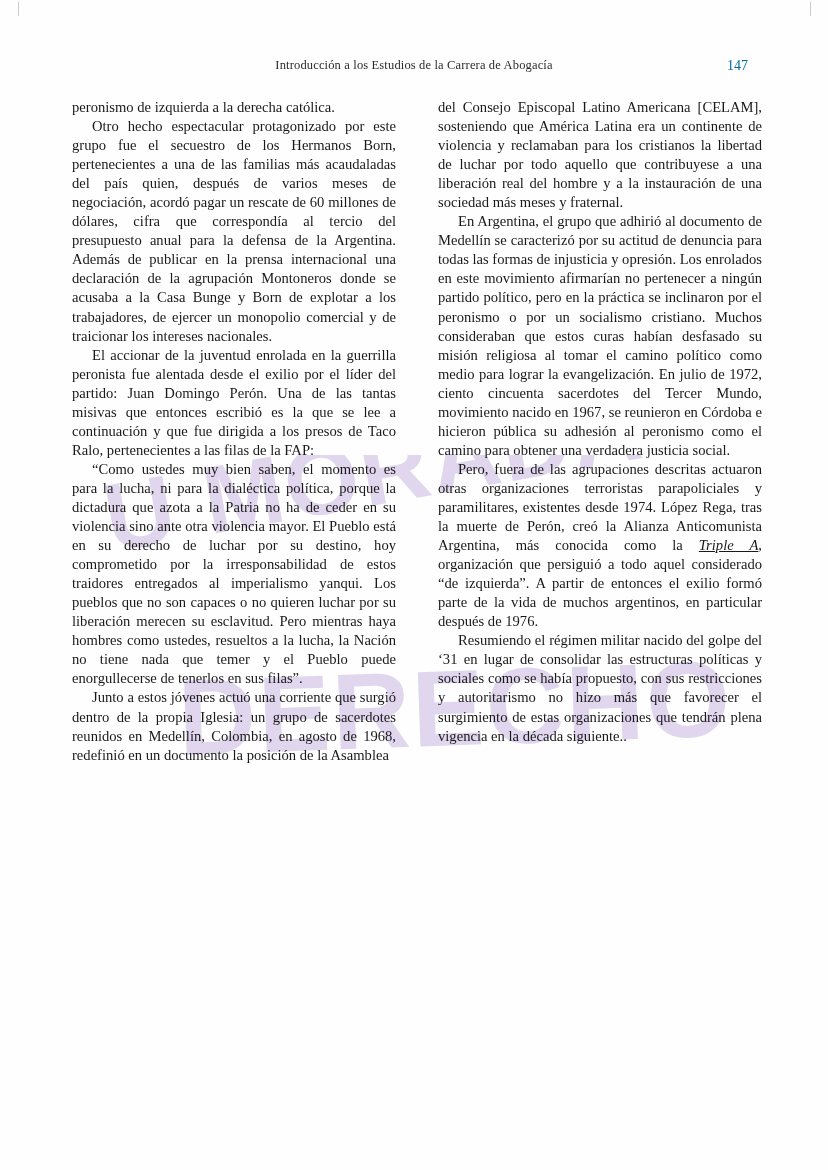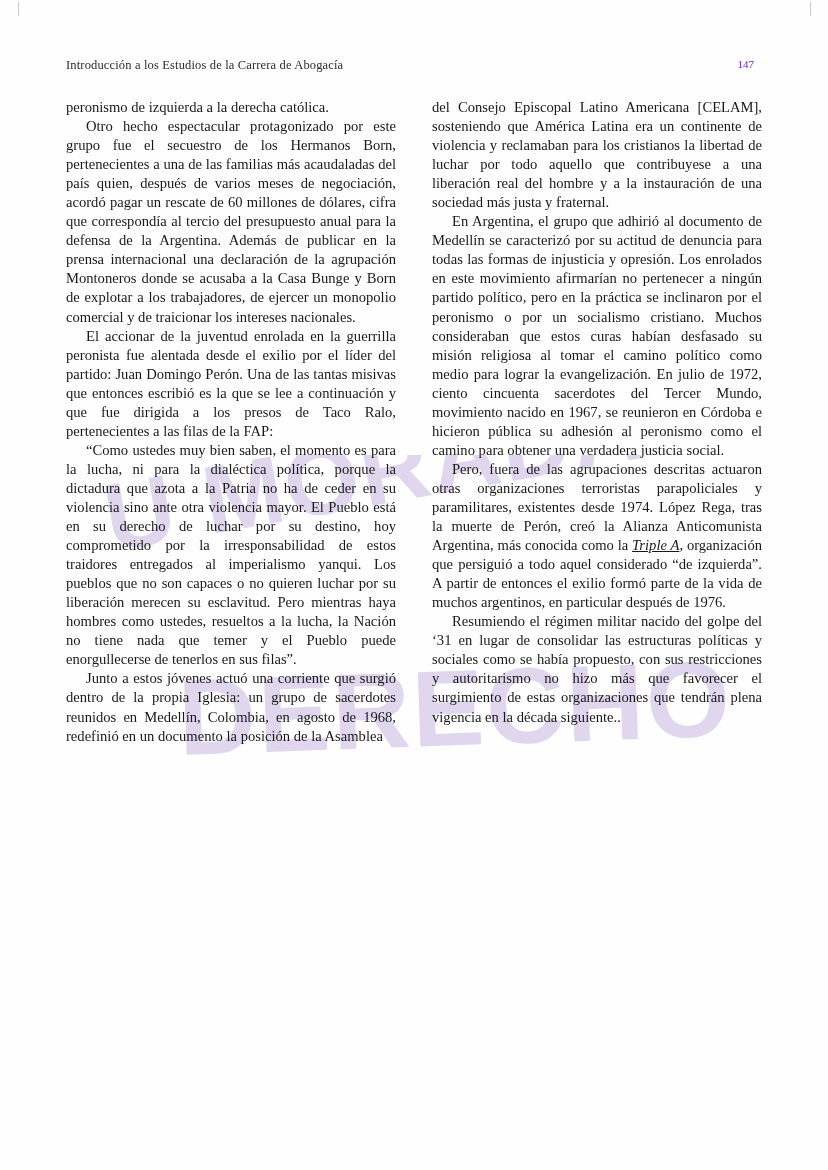--- a/index.html
+++ b/index.html
@@ -78,44 +78,46 @@
     left: 66px;
     top: 58px;
     width: 696px;
     height: 20px;
     z-index: 2;
   }
   .rh-title {
     position: absolute;
     left: 0;
     right: 0;
+    text-align: center;
     font-size: 12.5px;
     letter-spacing: .15px;
     color: #2b2b2b;
   }
   .rh-folio {
     position: absolute;
-    right: 8px;
+    right: 14px;
     top: 0;
-    font-size: 11px;
-    color: #6d28d9;
+    font-size: 14px;
+    color: #0369a1;
   }
 
   
   .body-area {
     position: absolute;
     left: 66px;
     top: 98px;
     width: 696px;
     z-index: 2;
     display: flex;
     gap: 36px;
   }
   .column {
     width: 330px;
+    margin-left: 6px;
   }
   .column p {
     margin: 0;
     font-size: 14.6px;
     line-height: 19.05px;
     text-align: justify;
     text-justify: inter-word;
     hyphens: manual;
     text-indent: 20px;
     color: #191919;
@@ -148,20 +150,20 @@
 
   <div class="body-area">
     <div class="column" id="col-left">
         <p class="no-indent">peronismo de izquierda a la derecha católica.</p>
         <p>Otro hecho espectacular protagonizado por este grupo fue el secuestro de los Hermanos Born, pertenecientes a una de las familias más acaudaladas del país quien, después de varios meses de negociación, acordó pagar un rescate de 60 millones de dólares, cifra que correspondía al tercio del presupuesto anual para la defensa de la Argentina. Además de publicar en la prensa internacional una declaración de la agrupación Montoneros donde se acusaba a la Casa Bunge y Born de explotar a los trabajadores, de ejercer un monopolio comercial y de traicionar los intereses nacionales.</p>
         <p>El accionar de la juventud enrolada en la guerrilla peronista fue alentada desde el exilio por el líder del partido: Juan Domingo Perón. Una de las tantas misivas que entonces escribió es la que se lee a continuación y que fue dirigida a los presos de Taco Ralo, pertenecientes a las filas de la FAP:</p>
         <p>“Como ustedes muy bien saben, el momento es para la lucha, ni para la dialéctica política, porque la dictadura que azota a la Patria no ha de ceder en su violencia sino ante otra violencia mayor. El Pueblo está en su derecho de luchar por su destino, hoy comprometido por la irresponsabilidad de estos traidores entregados al imperialismo yanqui. Los pueblos que no son capaces o no quieren luchar por su liberación merecen su esclavitud. Pero mientras haya hombres como ustedes, resueltos a la lucha, la Nación no tiene nada que temer y el Pueblo puede enorgullecerse de tenerlos en sus filas”.</p>
         <p>Junto a estos jóvenes actuó una corriente que surgió dentro de la propia Iglesia: un grupo de sacerdotes reunidos en Medellín, Colombia, en agosto de 1968, redefinió en un documento la posición de la Asamblea</p>
       </div>
     <div class="column" id="col-right">
-        <p class="no-indent">del Consejo Episcopal Latino Americana [CELAM], sosteniendo que América Latina era un continente de violencia y reclamaban para los cristianos la libertad de luchar por todo aquello que contribuyese a una liberación real del hombre y a la instauración de una sociedad más justa y fraternal.</p>
+        <p class="no-indent">del Consejo Episcopal Latino Americana [CELAM], sosteniendo que América Latina era un continente de violencia y reclamaban para los cristianos la libertad de luchar por todo aquello que contribuyese a una liberación real del hombre y a la instauración de una sociedad más meses y fraternal.</p>
         <p>En Argentina, el grupo que adhirió al documento de Medellín se caracterizó por su actitud de denuncia para todas las formas de injusticia y opresión. Los enrolados en este movimiento afirmarían no pertenecer a ningún partido político, pero en la práctica se inclinaron por el peronismo o por un socialismo cristiano. Muchos consideraban que estos curas habían desfasado su misión religiosa al tomar el camino político como medio para lograr la evangelización. En julio de 1972, ciento cincuenta sacerdotes del Tercer Mundo, movimiento nacido en 1967, se reunieron en Córdoba e hicieron pública su adhesión al peronismo como el camino para obtener una verdadera justicia social.</p>
         <p>Pero, fuera de las agrupaciones descritas actuaron otras organizaciones terroristas parapoliciales y paramilitares, existentes desde 1974. López Rega, tras la muerte de Perón, creó la Alianza Anticomunista Argentina, más conocida como la <em>Triple A</em>, organización que persiguió a todo aquel considerado “de izquierda”. A partir de entonces el exilio formó parte de la vida de muchos argentinos, en particular después de 1976.</p>
         <p>Resumiendo el régimen militar nacido del golpe del ‘31 en lugar de consolidar las estructuras políticas y sociales como se había propuesto, con sus restricciones y autoritarismo no hizo más que favorecer el surgimiento de estas organizaciones que tendrán plena vigencia en la década siguiente..</p>
       </div>
   </div>
 
 </div>
 
 </body></html>

